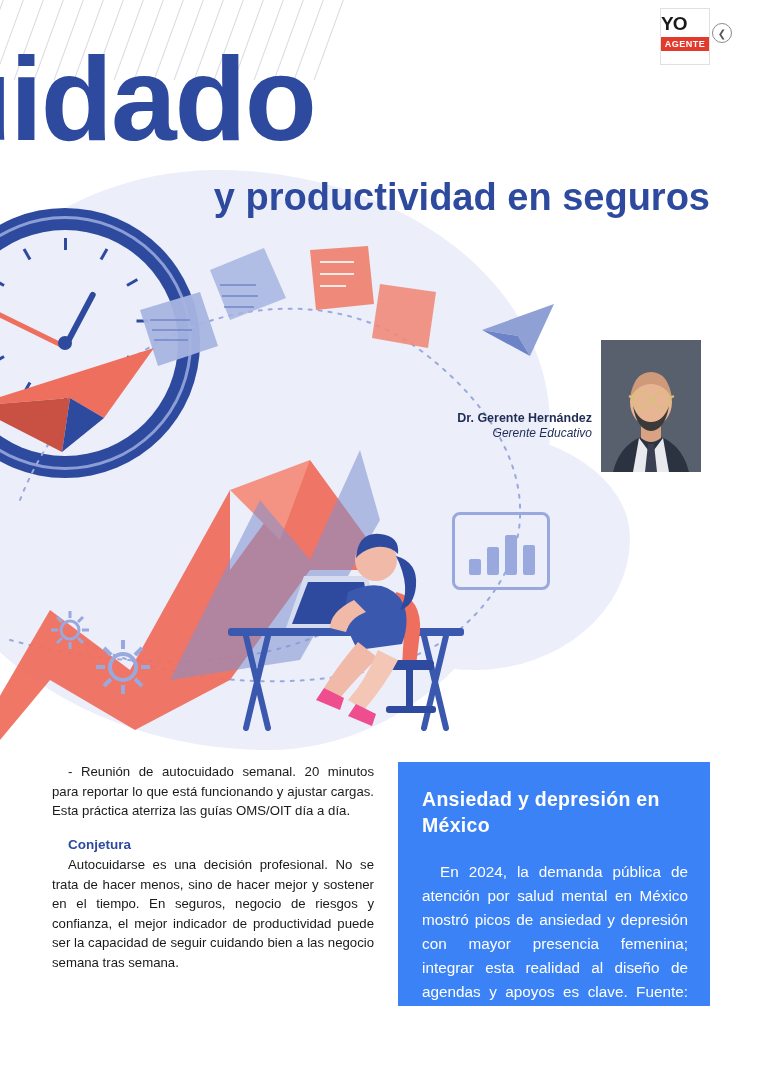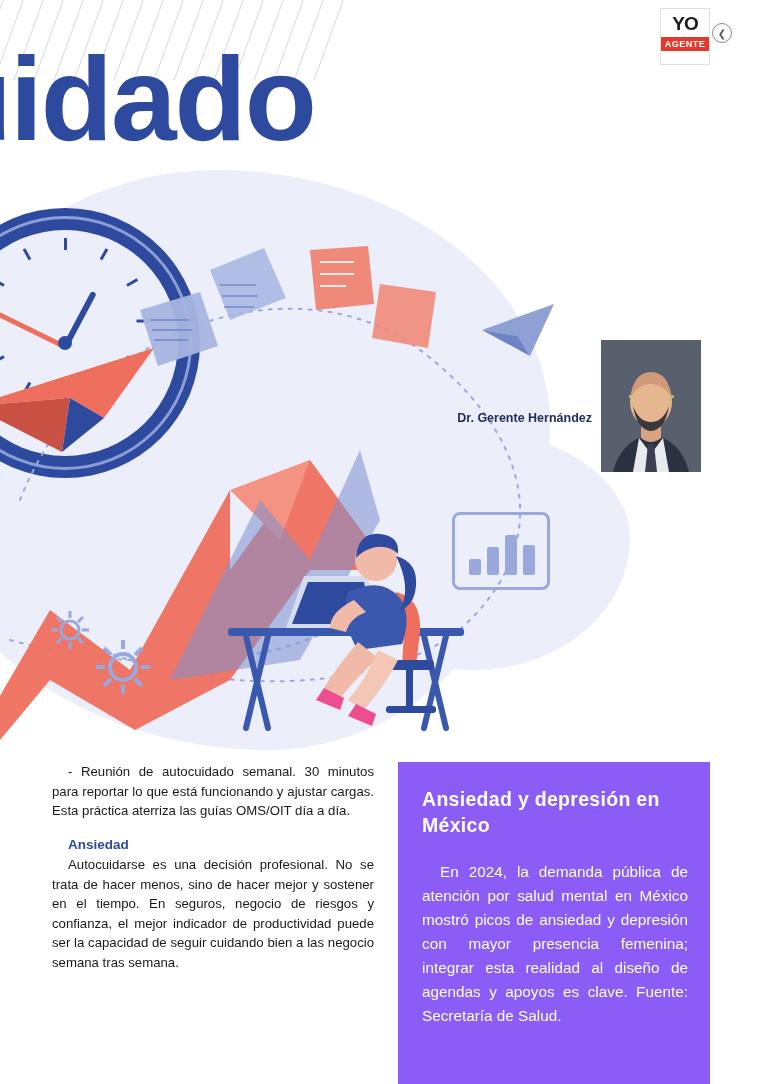--- a/index.html
+++ b/index.html
@@ -27,21 +27,21 @@
   }
   .subheadline{
     position:absolute;right:52px;top:176px;
     font-size:38px;font-weight:bold;color:#2e4a9e;white-space:nowrap;
   }
 
   
   .logo{
     position:absolute;right:52px;top:8px;width:48px;height:55px;
     background:#ffffff;border:1px solid #e0e0e0;
-    display:flex;flex-direction:column;align-items:center;justify-content:flex-start;
+    display:flex;flex-direction:column;align-items:flex-start;justify-content:flex-start;
   }
   .logo .yo{
     font-weight:bold;font-size:19px;color:#1a1a1a;line-height:22px;margin-top:4px;letter-spacing:-1px;
   }
   .logo .agente{
     background:#e23b2e;color:#fff;font-size:9px;font-weight:bold;letter-spacing:0.5px;
     width:100%;text-align:center;line-height:14px;margin-top:2px;
   }
   .navcircle{
     position:absolute;right:30px;top:23px;width:18px;height:18px;border-radius:50%;
@@ -120,22 +120,22 @@
     position:absolute;left:52px;top:762px;width:322px;
     font-size:13.2px;line-height:19.5px;color:#1a1a1a;text-align:justify;
   }
   .col-left p{margin:0 0 0 0;}
   .col-left .indent{text-indent:16px;}
   .sub-h{
     color:#2e4a9e;font-weight:bold;font-size:13.5px;margin:14px 0 1px 16px;
   }
 
   .panel{
-    position:absolute;left:398px;top:762px;width:312px;height:322px;
-    background:#8b5cf6;color:#ffffff;
+    position:absolute;left:398px;top:762px;width:312px;height:244px;
+    background:#3b82f6;color:#ffffff;
   }
   .panel h3{
     margin:0;padding:24px 22px 0 24px;font-size:19.5px;line-height:26px;font-weight:bold;
     letter-spacing:0.3px;
   }
   .panel p{
     margin:0;padding:22px 22px 0 24px;font-size:15.3px;line-height:24px;text-indent:18px;
     text-align:justify;
   }
 </style>
@@ -306,35 +306,37 @@
         <g fill="none" stroke="#d9c07a" stroke-width="2">
           <circle cx="40" cy="60" r="8"></circle>
           <circle cx="61" cy="60" r="8"></circle>
           <path d="M48 60 h5 M32 58 l-4 -2 M69 58 l4 -2"></path>
         </g>
       </svg>
     </div>
 
     <div class="byline">
       <div class="nm">Dr. Gerente Hernández</div>
+      <div class="rl">Gerente Educativo</div>
     </div>
 
     <div class="headline">uidado</div>
+    <div class="subheadline">y productividad en seguros</div>
 
     <div class="logo">
       <div class="yo">YO</div>
       <div class="agente">AGENTE</div>
     </div>
     <div class="navcircle">❮</div>
 
   </div>
 
   <div class="col-left">
-    <p class="indent">- Reunión de autocuidado semanal. 30 minutos para reportar lo que está funcionando y ajustar cargas. Esta práctica aterriza las guías OMS/OIT día a día.</p>
-    <div class="sub-h">Ansiedad</div>
+    <p class="indent">- Reunión de autocuidado semanal. 20 minutos para reportar lo que está funcionando y ajustar cargas. Esta práctica aterriza las guías OMS/OIT día a día.</p>
+    <div class="sub-h">Conjetura</div>
     <p class="indent">Autocuidarse es una decisión profesional. No se trata de hacer menos, sino de hacer mejor y sostener en el tiempo. En seguros, negocio de riesgos y confianza, el mejor indicador de productividad puede ser la capacidad de seguir cuidando bien a las negocio semana tras semana.</p>
   </div>
 
   <div class="panel">
     <h3>Ansiedad y depresión en México</h3>
     <p>En 2024, la demanda pública de atención por salud mental en México mostró picos de ansiedad y depresión con mayor presencia femenina; integrar esta realidad al diseño de agendas y apoyos es clave. Fuente: Secretaría de Salud.</p>
   </div>
 
 </div>
 

